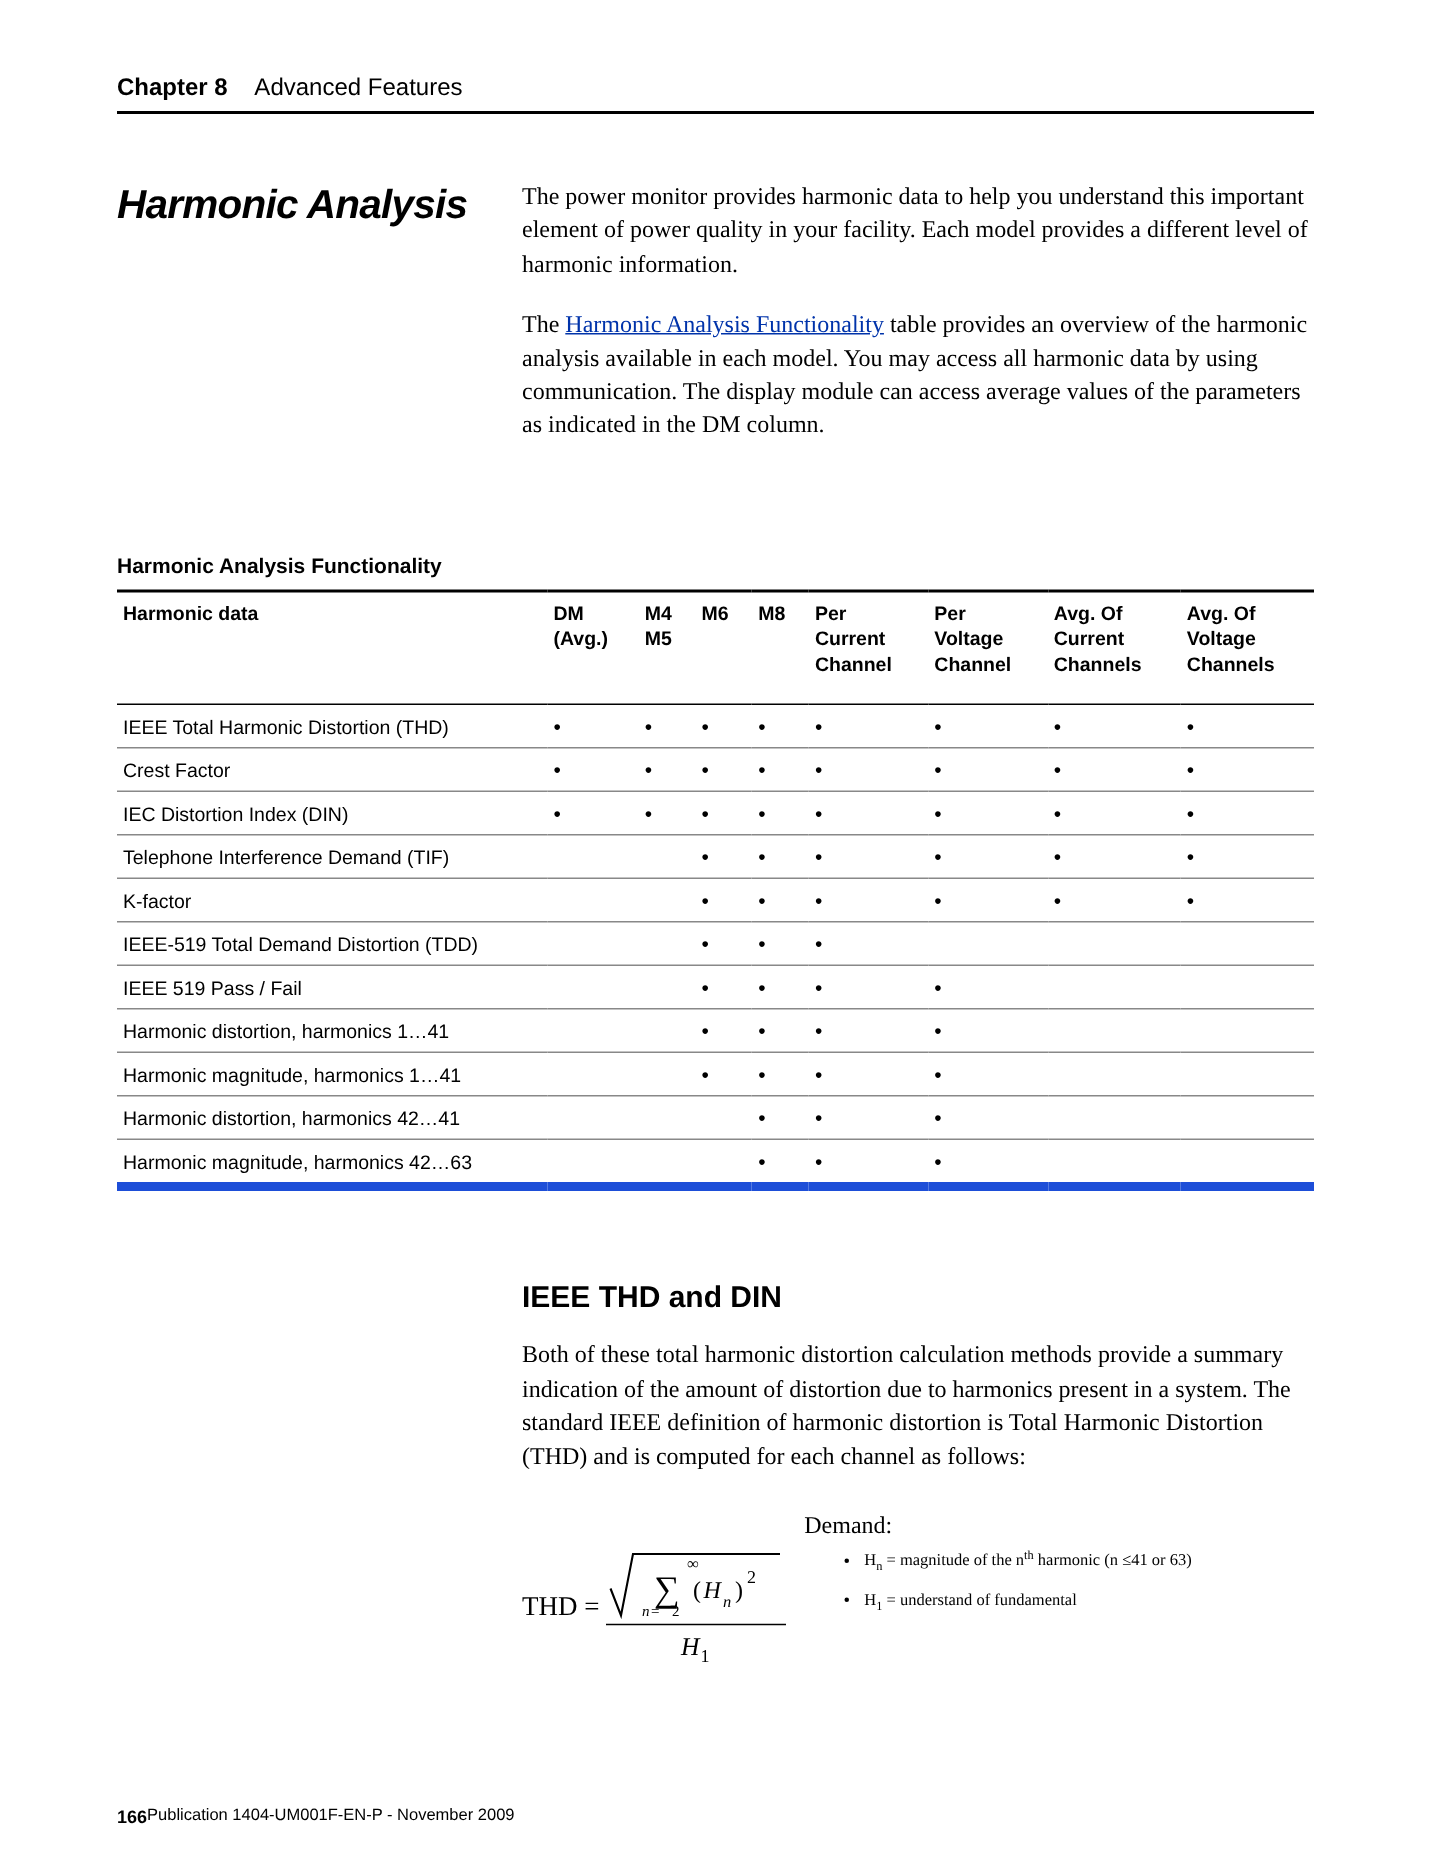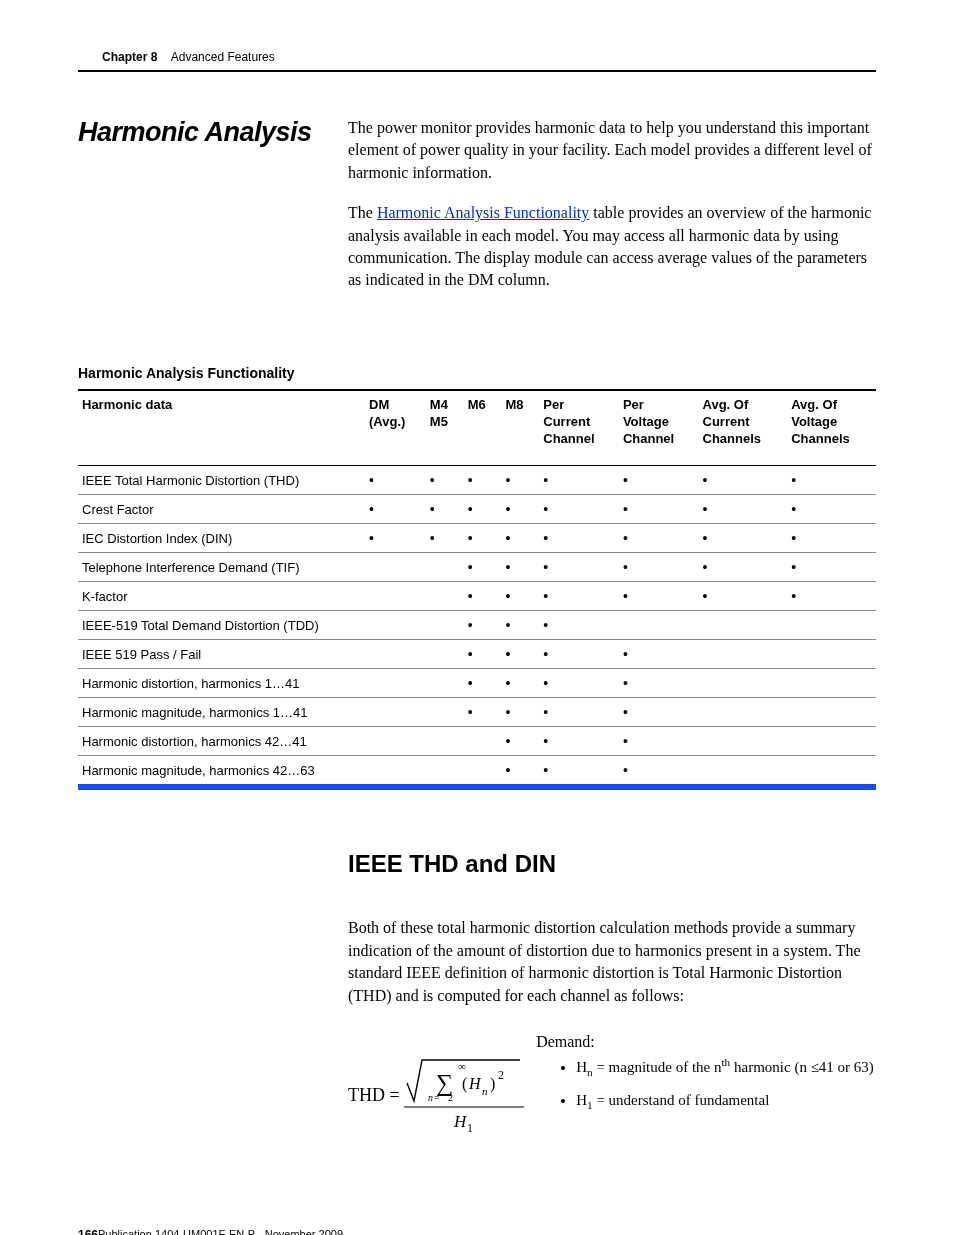--- a/index.html
+++ b/index.html
@@ -8,22 +8,21 @@
     padding: 50px 78px 40px 78px;
     width: 954px;
     box-sizing: border-box;
     color: #000;
     background: #fff;
     font-size: 16px;
   }
   .dot { font-size:14px; }
   .running-head {
     font-family: Arial, Helvetica, sans-serif;
-    font-size: 12px;
-    margin-left: 24px;
+    font-size: 16px;
   }
   .running-head b { font-weight: bold; }
   hr.thick {
     border: none;
     border-top: 2px solid #000;
     margin-top: 6px;
     margin-bottom: 45px;
   }
   .two-col { display: flex; gap: 30px; }
   .lcol { width: 240px; flex: 0 0 240px; }
@@ -31,23 +30,23 @@
   h1.section {
     font-family: Arial, Helvetica, sans-serif;
     font-size: 27px;
     font-weight: bold;
     margin: 0;
     letter-spacing: -0.5px;
     font-style: italic;
   }
   h2.subsection {
     font-family: Arial, Helvetica, sans-serif;
-    font-size: 24px;
+    font-size: 20px;
     font-weight: bold;
-    margin: 60px 0 39px 0;
+    margin: 60px 0 16px 0;
   }
   p { margin: 0 0 18px 0; line-height: 1.4; }
   a.link { color: #0033aa; text-decoration: underline; }
   .table-title {
     font-family: Arial, Helvetica, sans-serif;
     font-weight: bold;
     font-size: 14px;
     margin-top: 55px;
     margin-bottom: 8px;
   }
@@ -81,21 +80,21 @@
     align-items: flex-start;
     gap: 12px;
     margin-top: 26px;
   }
   .formula-img {
     font-family: 'Times New Roman', serif;
     font-size: 18px;
     white-space: nowrap;
   }
   .formula-right ul { margin: 4px 0 0 0; padding-left: 40px; }
-  .formula-right li { margin-bottom: 10px; font-size:15px; line-height:1.35; }
+  .formula-right li { margin-bottom: 10px; font-size:11px; line-height:1.35; }
 
   
   .frac { display:inline-block; vertical-align:middle; }
 
   .footer {
     display: flex;
     justify-content: flex-start;
     font-family: Arial, Helvetica, sans-serif;
     font-size: 11px;
     margin-top: 90px;

